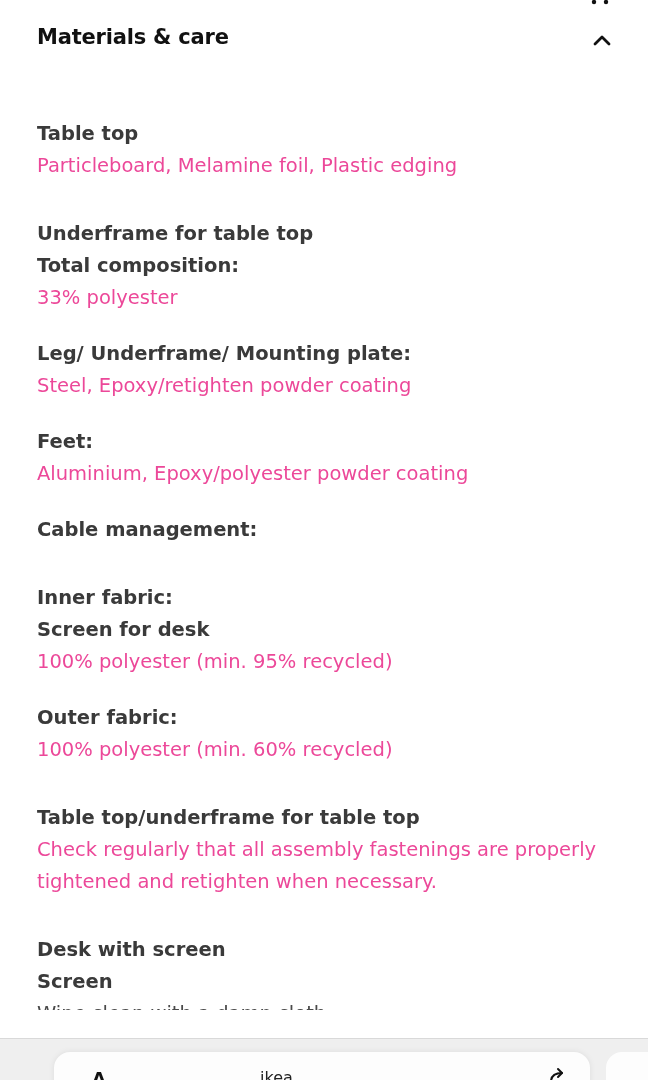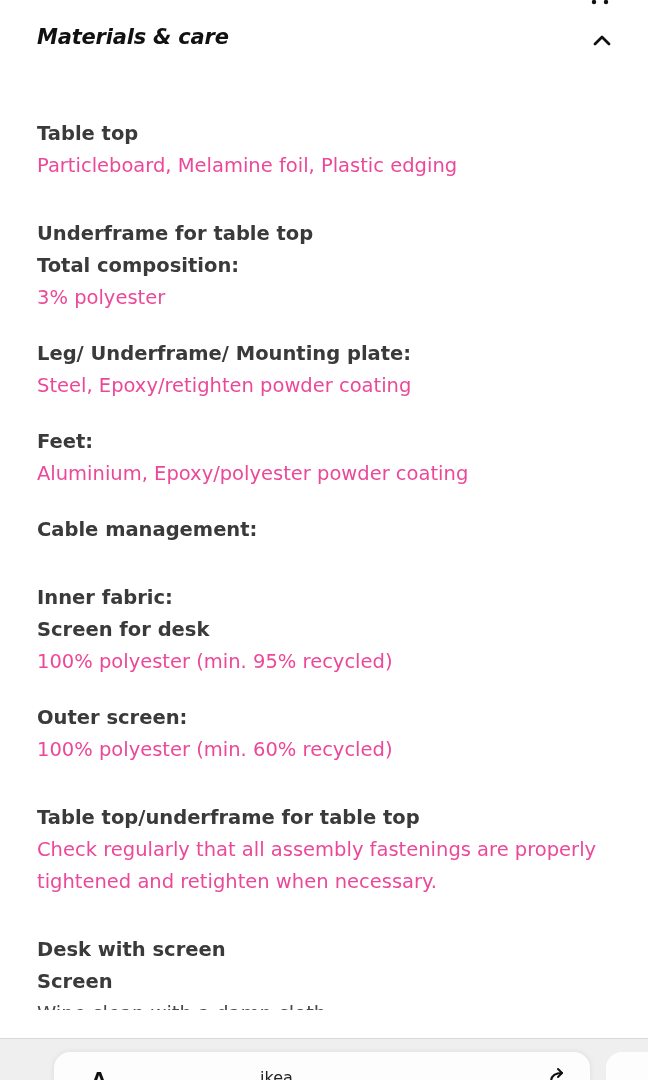--- a/index.html
+++ b/index.html
@@ -26,21 +26,20 @@
     }
     .accordion-header {
       position: absolute;
       top: 18px;
       left: 37px;
       right: 36px;
       height: 44px;
       display: flex;
       align-items: center;
       justify-content: space-between;
-      font-style: italic;
     }
     .accordion-title {
       font-size: 21px;
       font-weight: bold;
       color: #111111;
       letter-spacing: -0.2px;
       margin-top: -6px;
     }
     .chevron-up {
       width: 20px;
@@ -151,21 +150,21 @@
     <div class="block">
       <span class="label">Table top</span>
       <span class="value">Particleboard, Melamine foil, Plastic edging</span>
     </div>
 
     <div class="spacer-36"></div>
 
     <div class="block">
       <span class="label">Underframe for table top</span>
       <span class="label">Total composition:</span>
-      <span class="value">3% polyester</span>
+      <span class="value">33% polyester</span>
     </div>
 
     <div class="spacer-24"></div>
 
     <div class="block">
       <span class="label">Leg/ Underframe/ Mounting plate:</span>
       <span class="value">Steel, Epoxy/retighten powder coating</span>
     </div>
 
     <div class="spacer-24"></div>
@@ -185,21 +184,21 @@
 
     <div class="block">
       <span class="label">Inner fabric:</span>
       <span class="label">Screen for desk</span>
       <span class="value">100% polyester (min. 95% recycled)</span>
     </div>
 
     <div class="spacer-24"></div>
 
     <div class="block">
-      <span class="label">Outer screen:</span>
+      <span class="label">Outer fabric:</span>
       <span class="value">100% polyester (min. 60% recycled)</span>
     </div>
 
     <div class="spacer-36"></div>
 
     <div class="block">
       <span class="label">Table top/underframe for table top</span>
       <span class="value">Check regularly that all assembly fastenings are properly tightened and retighten when necessary.</span>
     </div>
 

